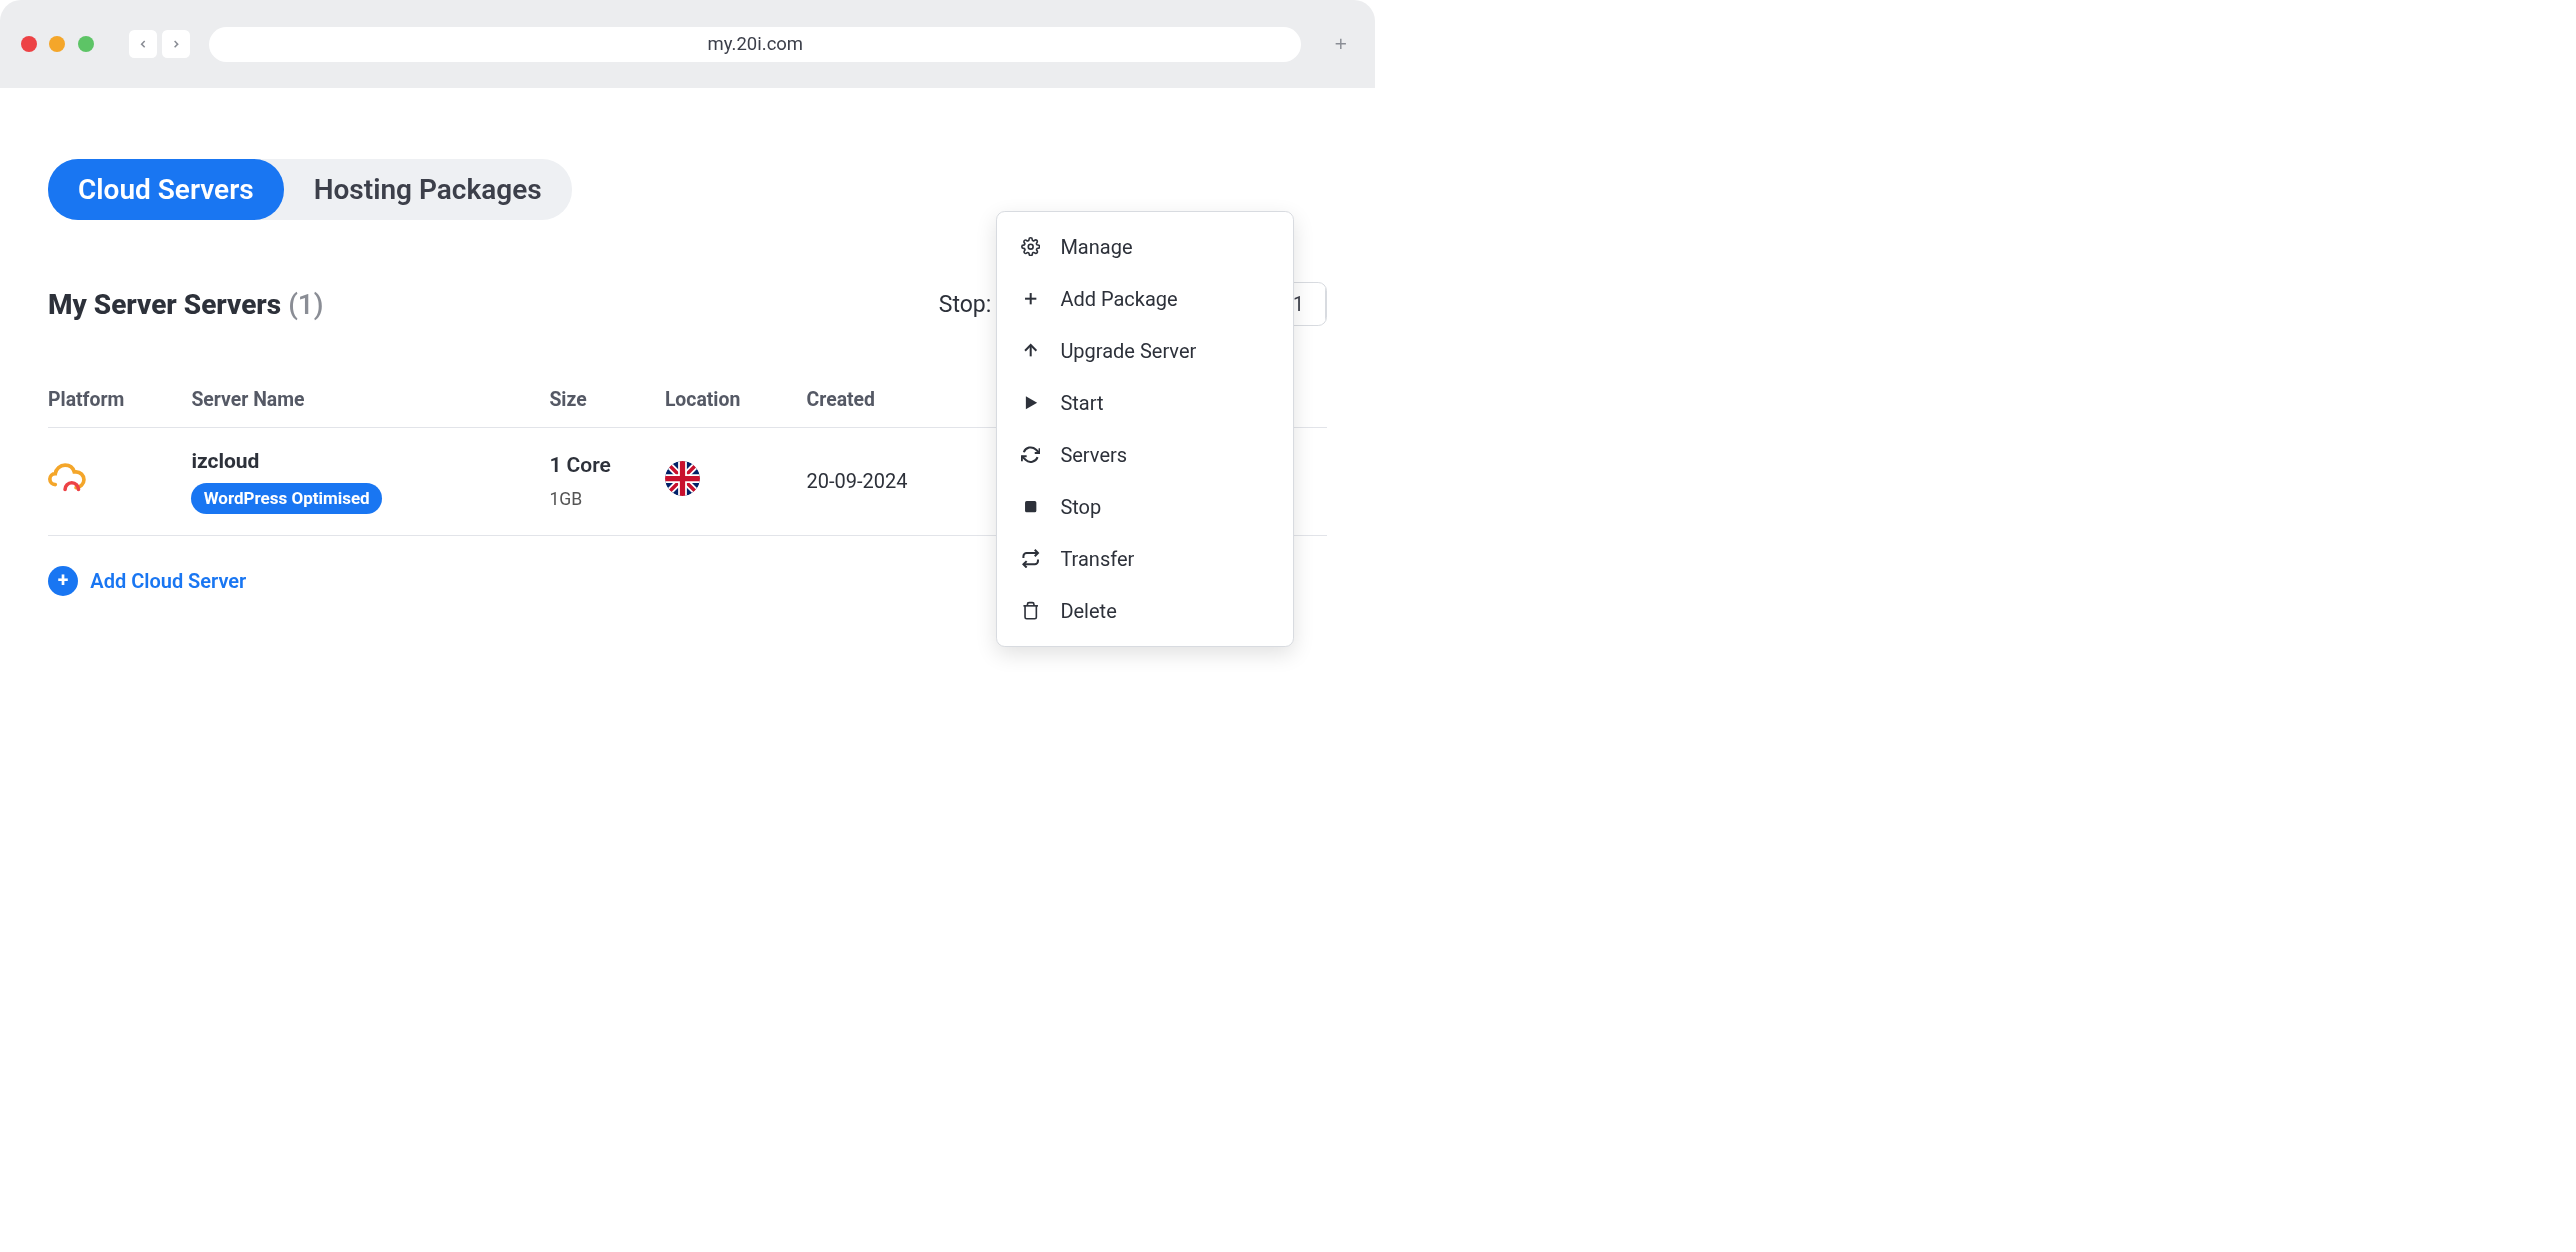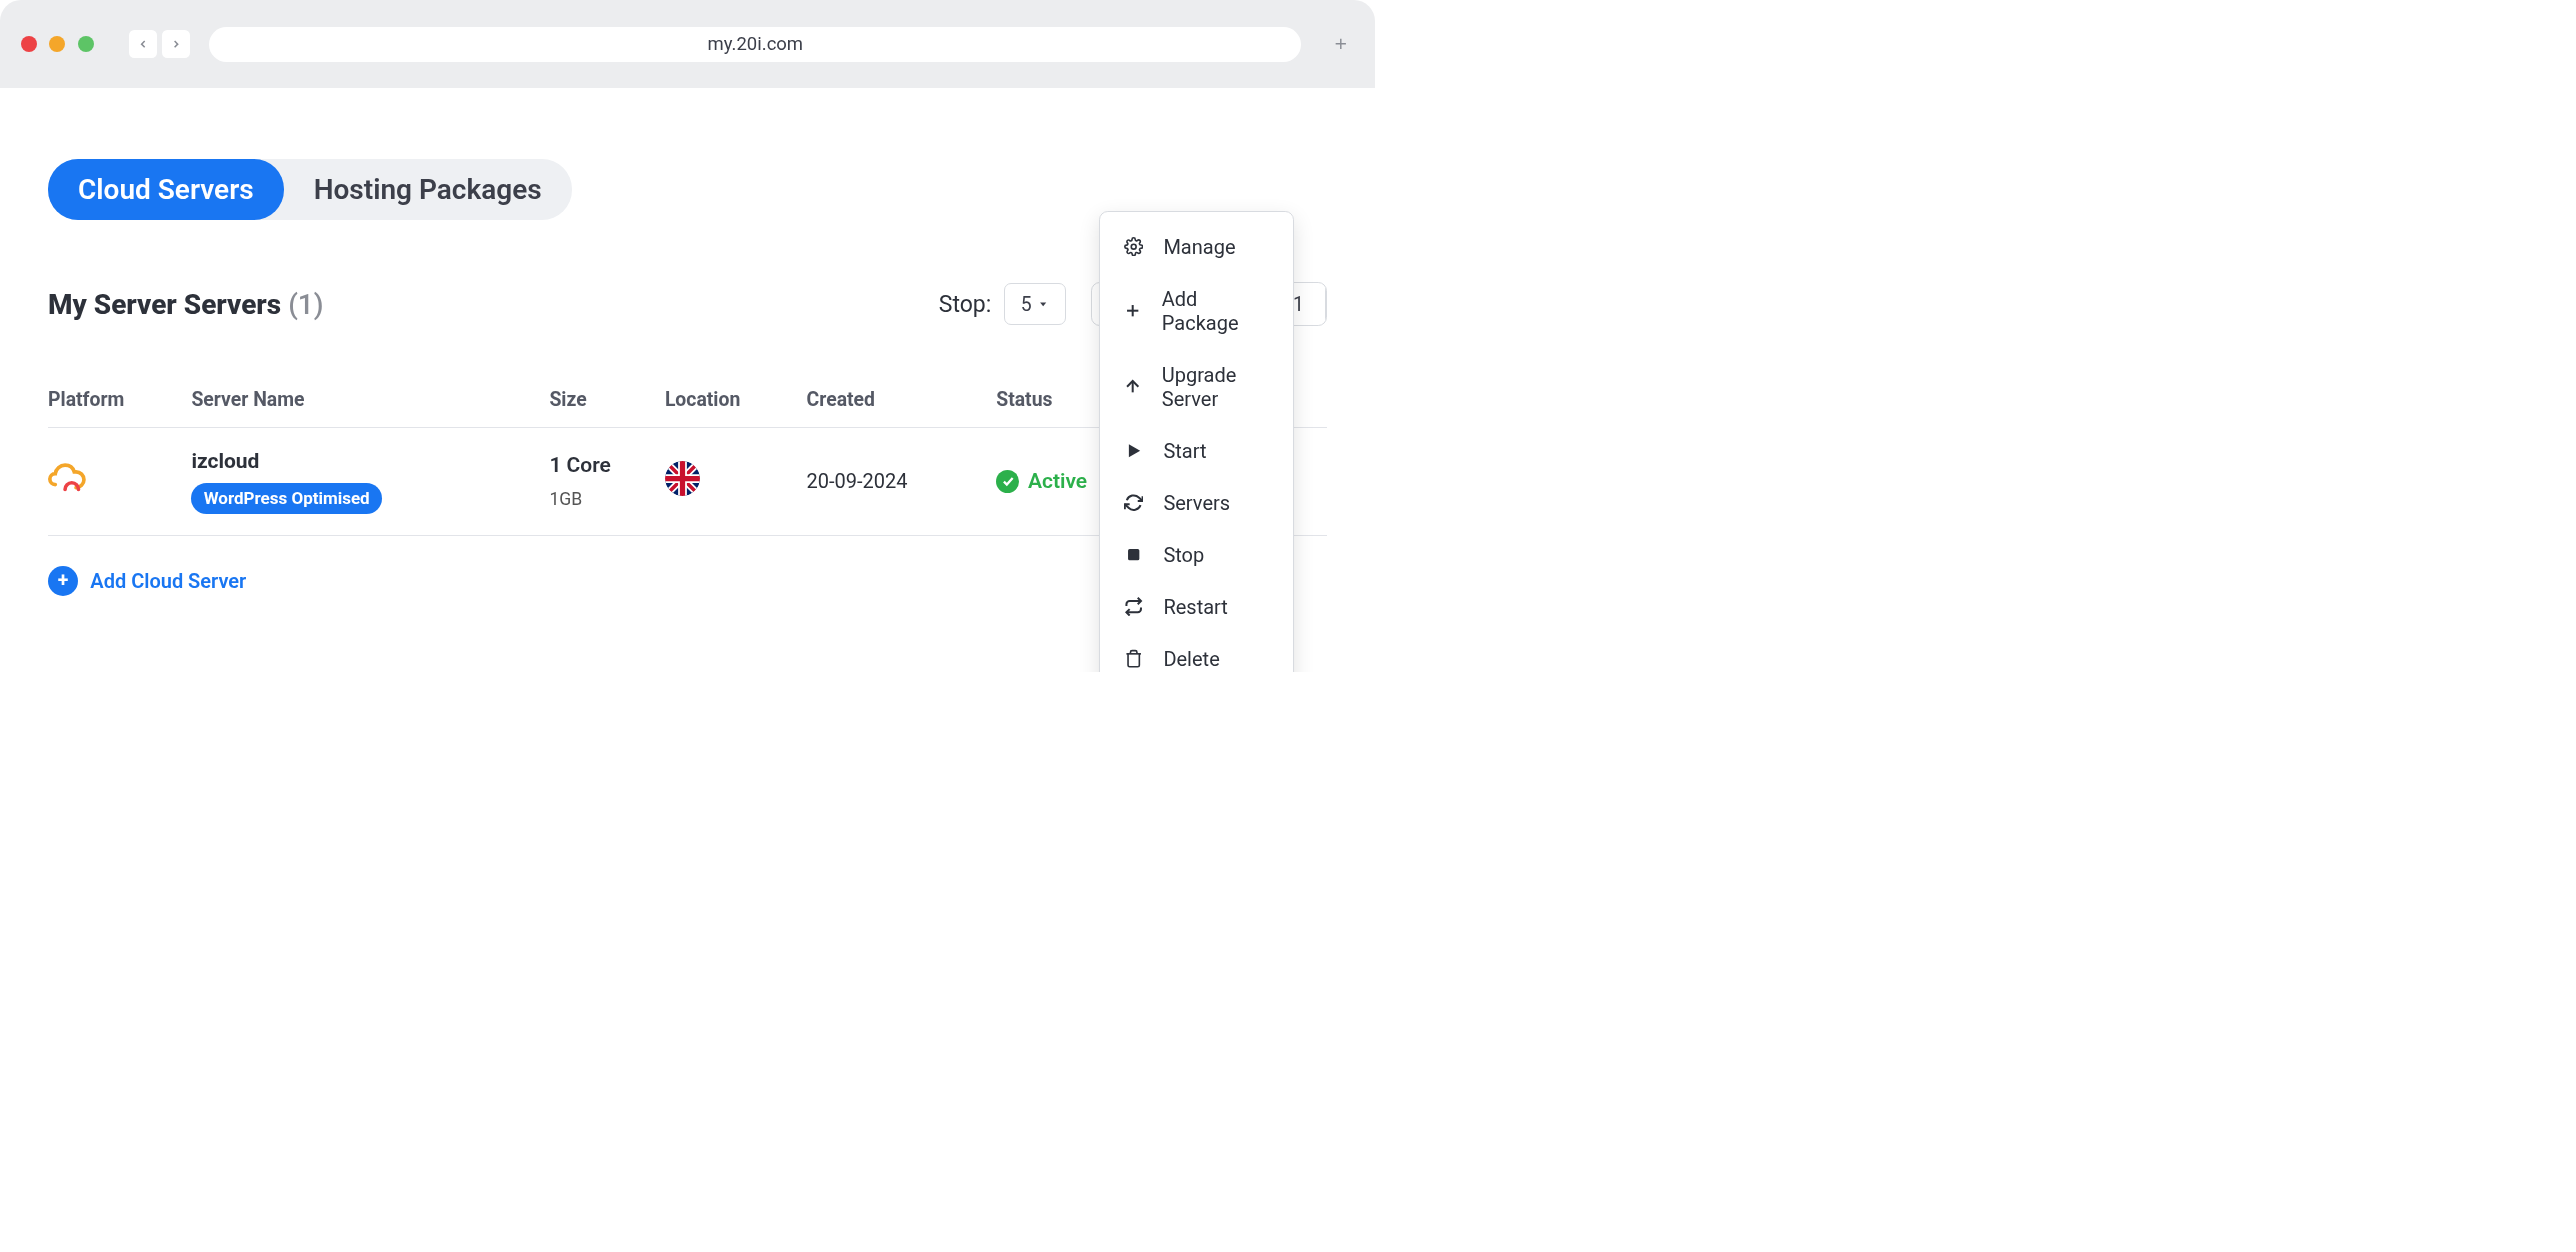--- a/index.html
+++ b/index.html
@@ -200,21 +200,21 @@
   .add-circle {
     width: 30px; height: 30px; background: #1976f2; border-radius: 50%;
     display: flex; align-items: center; justify-content: center;
     color: #fff; font-size: 19.4px; font-weight: 700;
   }
   .add-text { color: #1976f2; font-size: 20px; font-weight: 600; text-align: right; }
   .ctx-menu {
     position: absolute;
     top: 123px;
     right: 81px;
-    width: 195px;
+    width: 298px;
     background: #fff;
     border: 0.9px solid #d8dbe0;
     border-radius: 8.8px;
     box-shadow: 0 7px 21px rgba(0,0,0,0.12);
     padding: 8.8px 0;
     z-index: 50;
   }
   .ctx-item {
     display: flex;
     align-items: center;
@@ -424,21 +424,21 @@
       </div>
       <div class="ctx-item">
         <span class="ctx-icon">
           <svg viewBox="0 0 24 24" fill="none" stroke="currentColor" stroke-width="2.5">
               <polyline points="17 1 21 5 17 9"></polyline>
               <path d="M3 11V9a4 4 0 0 1 4-4h14"></path>
               <polyline points="7 23 3 19 7 15"></polyline>
               <path d="M21 13v2a4 4 0 0 1-4 4H3"></path>
             </svg>
         </span>
-        <span>Restart</span>
+        <span>Transfer</span>
       </div>
       <div class="ctx-item">
         <span class="ctx-icon">
           <svg viewBox="0 0 24 24" fill="none" stroke="currentColor" stroke-width="2">
               <polyline points="3 6 5 6 21 6"></polyline>
               <path d="M19 6v14a2 2 0 0 1-2 2H7a2 2 0 0 1-2-2V6m3 0V4a2 2 0 0 1 2-2h4a2 2 0 0 1 2 2v2"></path>
             </svg>
         </span>
         <span>Delete</span>
       </div>

